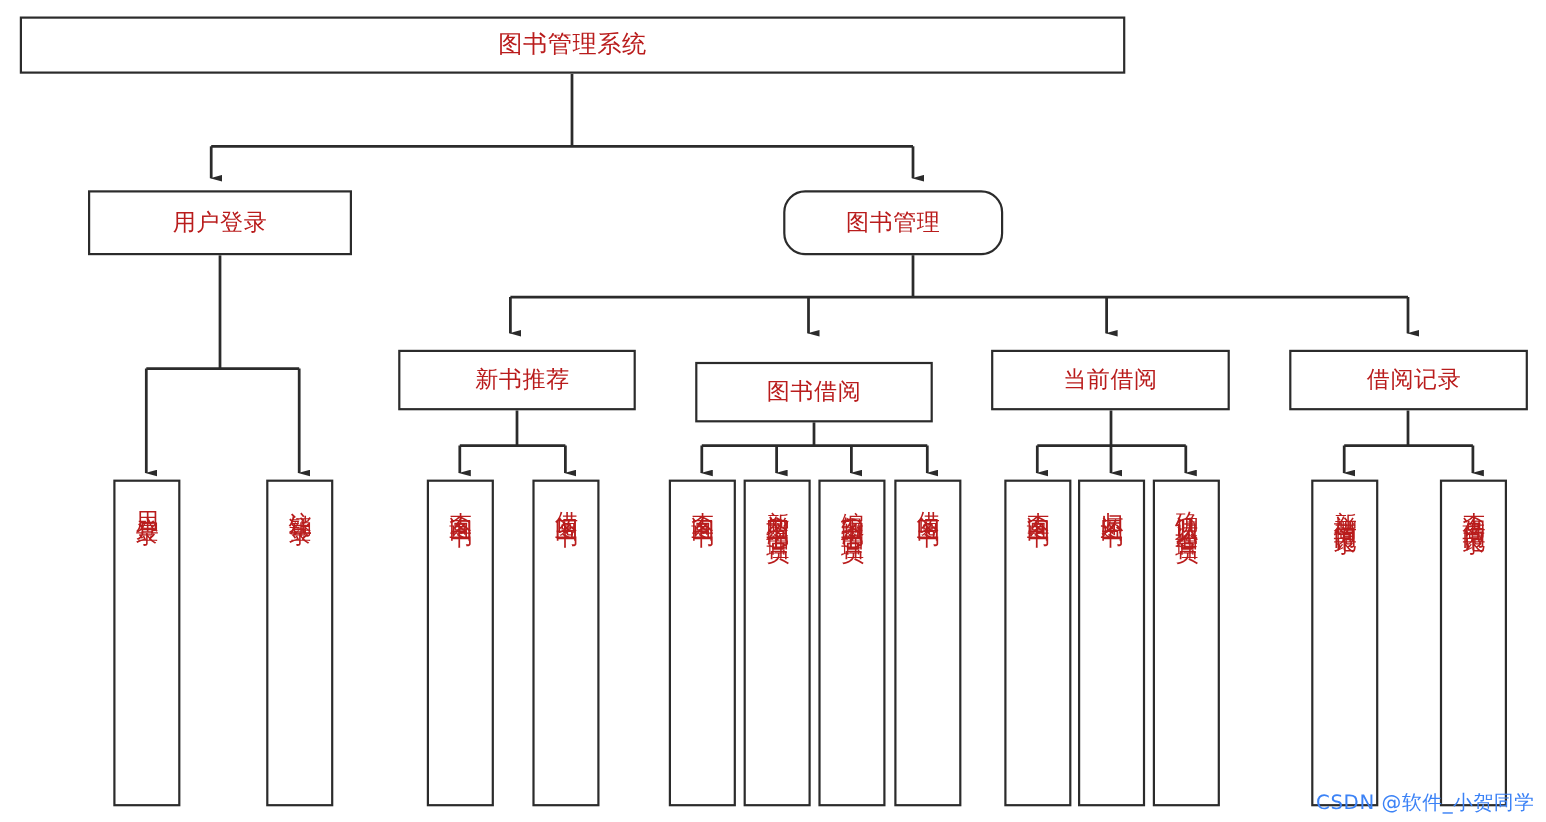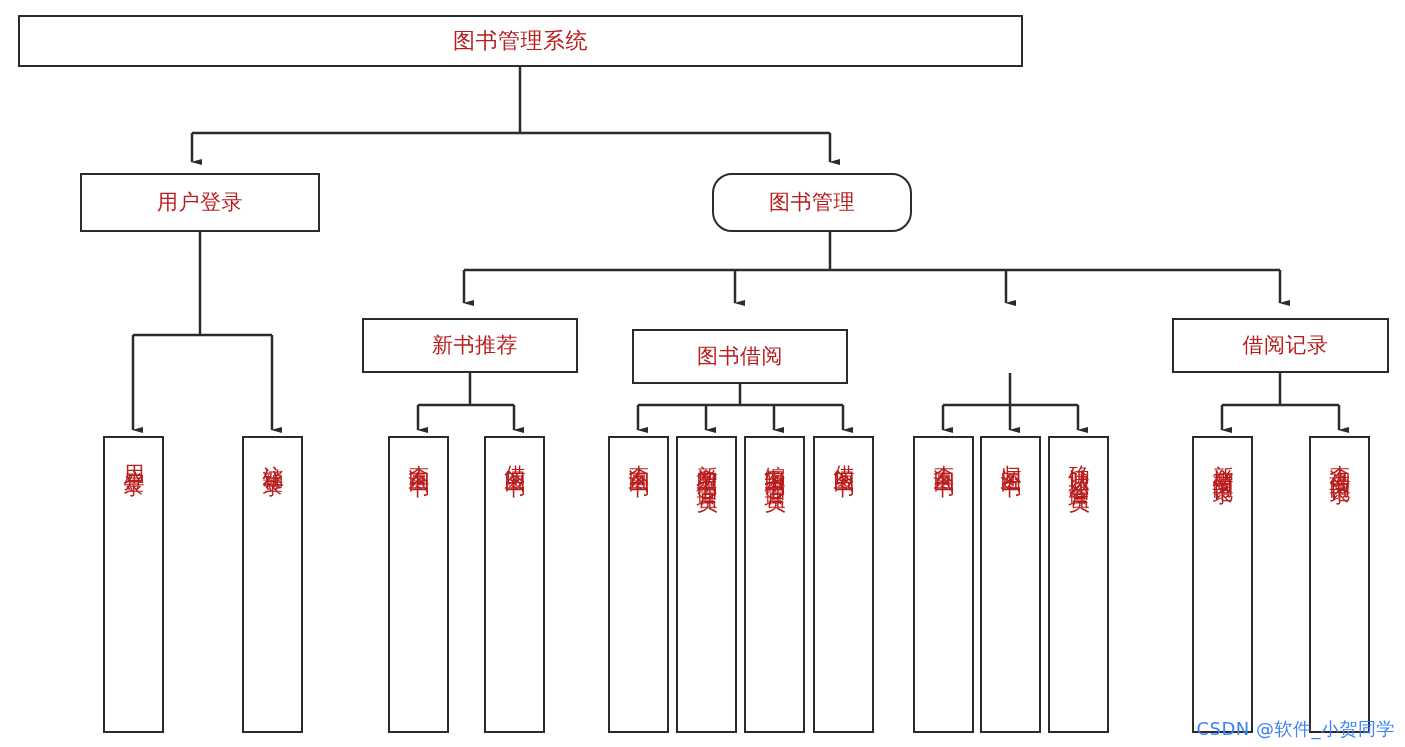--- a/index.html
+++ b/index.html
@@ -136,20 +136,23 @@
   </div>
 
   <div class="node h" style="left:362px; top:318px; width:216px; height:55px;padding-left:16px;">
     <span>新书推荐</span>
   </div>
 
   <div class="node h" style="left:632px; top:318px; width:216px; height:55px;margin-top:11px;">
     <span>图书借阅</span>
   </div>
 
+  <div class="node h" style="left:901px; top:318px; width:217px; height:55px;">
+    <span>当前借阅</span>
+  </div>
 
   <div class="node h" style="left:1172px; top:318px; width:217px; height:55px;padding-left:16px;">
     <span>借阅记录</span>
   </div>
 
   <div class="node v" style="left:103px; top:436px; width:61px; height:297px;">
     <span class="vtext">用户登录</span>
   </div>
 
   <div class="node v" style="left:242px; top:436px; width:61px; height:297px;">

